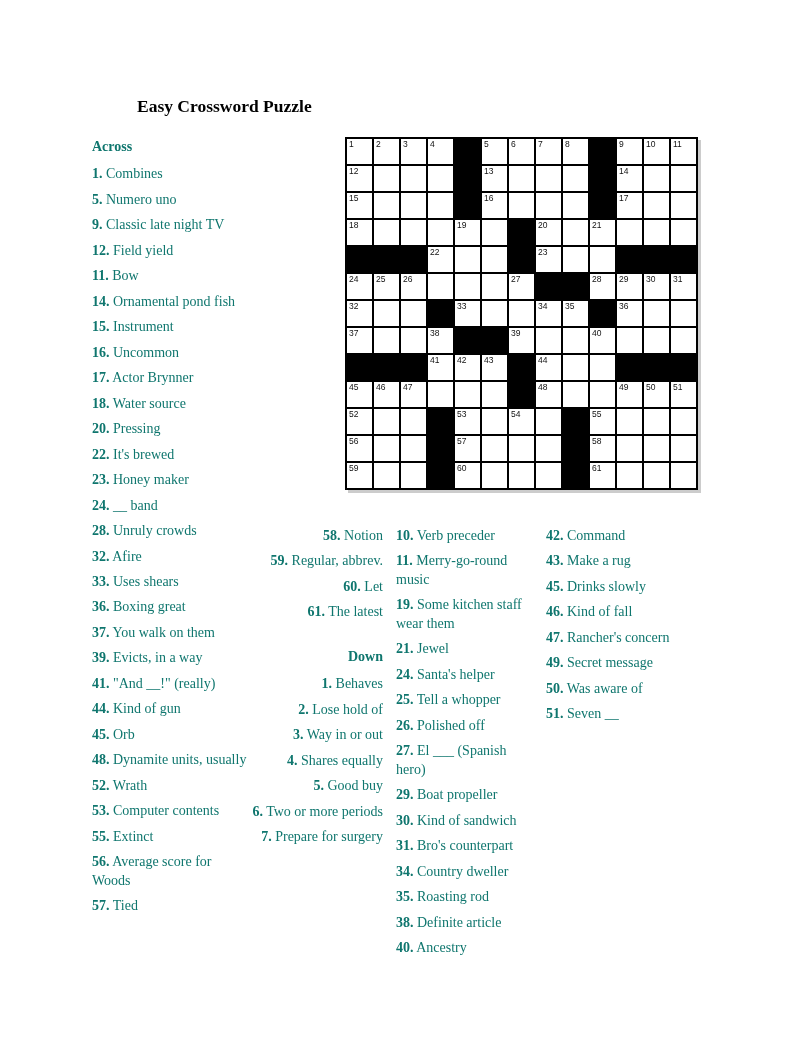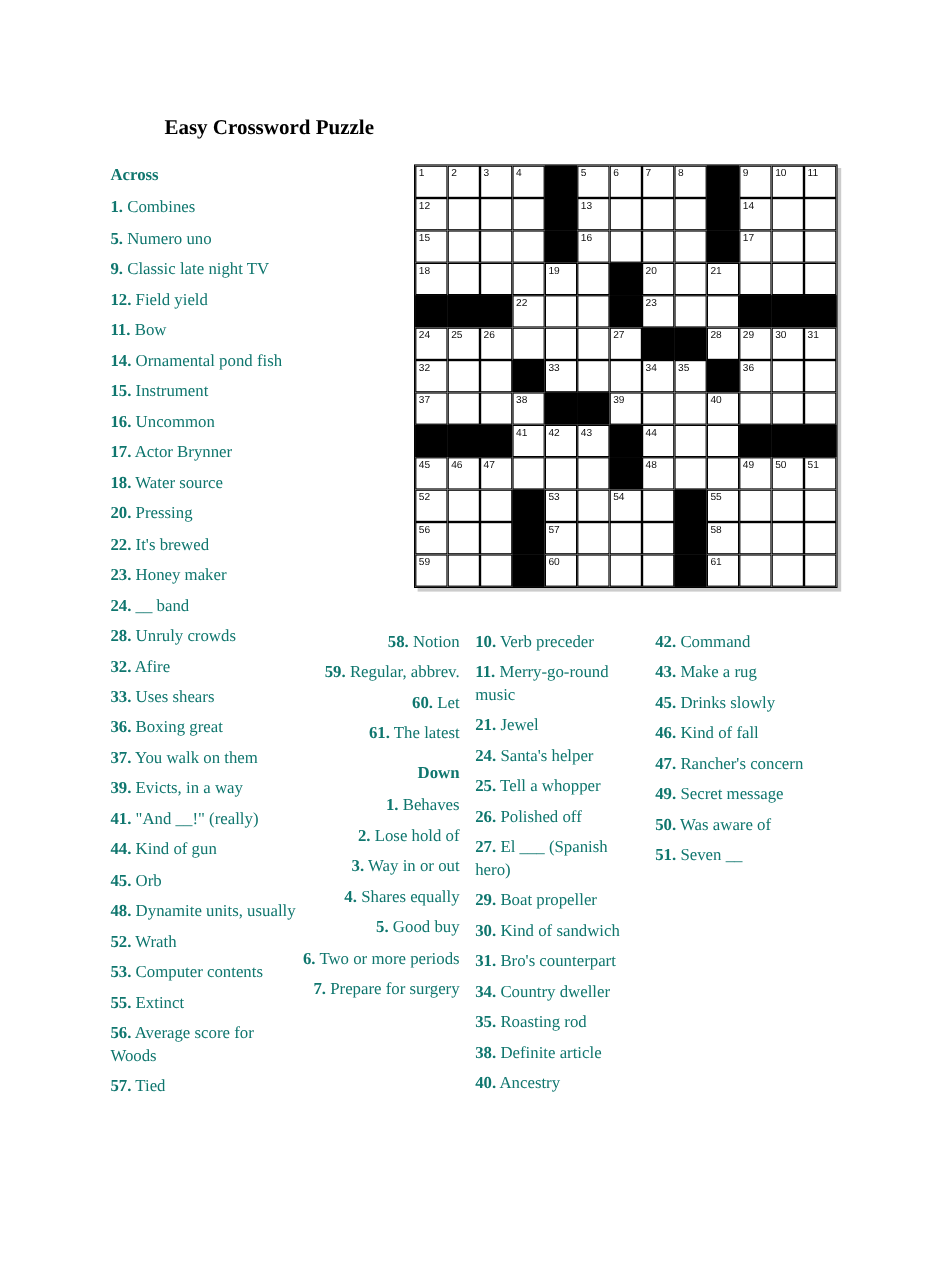--- a/index.html
+++ b/index.html
@@ -61,21 +61,21 @@
   .col1 { left: 92px;  top: 138px; width: 160px; }
   .col2 { left: 246px; top: 527px; width: 137px; text-align: right; }
   .col3 { left: 396px; top: 527px; width: 143px; }
   .col4 { left: 546px; top: 527px; width: 152px; }
   .clue { margin: 0 0 7px 0; }
   .clue .cnum { font-weight: bold; }
   .clue-head {
     font-weight: bold;
     margin: 0 0 9px 0;
   }
-  .clue-head.down-head { margin-top: 14px; }
+  .clue-head.down-head { margin-top: 26px; }
 </style>
 </head>
 <body>
 
 <div class="page">
   <h1 class="title">Easy Crossword Puzzle</h1>
 
   <div class="xgrid" id="crossword-grid">
       <div class="cell">
         <span class="num">1</span>
@@ -412,20 +412,21 @@
       <div class="clue"><span class="cnum">2.</span><span class="ctext"> Lose hold of</span></div>
       <div class="clue"><span class="cnum">3.</span><span class="ctext"> Way in or out</span></div>
       <div class="clue"><span class="cnum">4.</span><span class="ctext"> Shares equally</span></div>
       <div class="clue"><span class="cnum">5.</span><span class="ctext"> Good buy</span></div>
       <div class="clue"><span class="cnum">6.</span><span class="ctext"> Two or more periods</span></div>
       <div class="clue"><span class="cnum">7.</span><span class="ctext"> Prepare for surgery</span></div>
     </div>
   <div class="clue-col col3" id="col3">
       <div class="clue"><span class="cnum">10.</span><span class="ctext"> Verb preceder</span></div>
       <div class="clue"><span class="cnum">11.</span><span class="ctext"> Merry-go-round music</span></div>
+      <div class="clue"><span class="cnum">19.</span><span class="ctext"> Some kitchen staff wear them</span></div>
       <div class="clue"><span class="cnum">21.</span><span class="ctext"> Jewel</span></div>
       <div class="clue"><span class="cnum">24.</span><span class="ctext"> Santa's helper</span></div>
       <div class="clue"><span class="cnum">25.</span><span class="ctext"> Tell a whopper</span></div>
       <div class="clue"><span class="cnum">26.</span><span class="ctext"> Polished off</span></div>
       <div class="clue"><span class="cnum">27.</span><span class="ctext"> El ___ (Spanish hero)</span></div>
       <div class="clue"><span class="cnum">29.</span><span class="ctext"> Boat propeller</span></div>
       <div class="clue"><span class="cnum">30.</span><span class="ctext"> Kind of sandwich</span></div>
       <div class="clue"><span class="cnum">31.</span><span class="ctext"> Bro's counterpart</span></div>
       <div class="clue"><span class="cnum">34.</span><span class="ctext"> Country dweller</span></div>
       <div class="clue"><span class="cnum">35.</span><span class="ctext"> Roasting rod</span></div>

